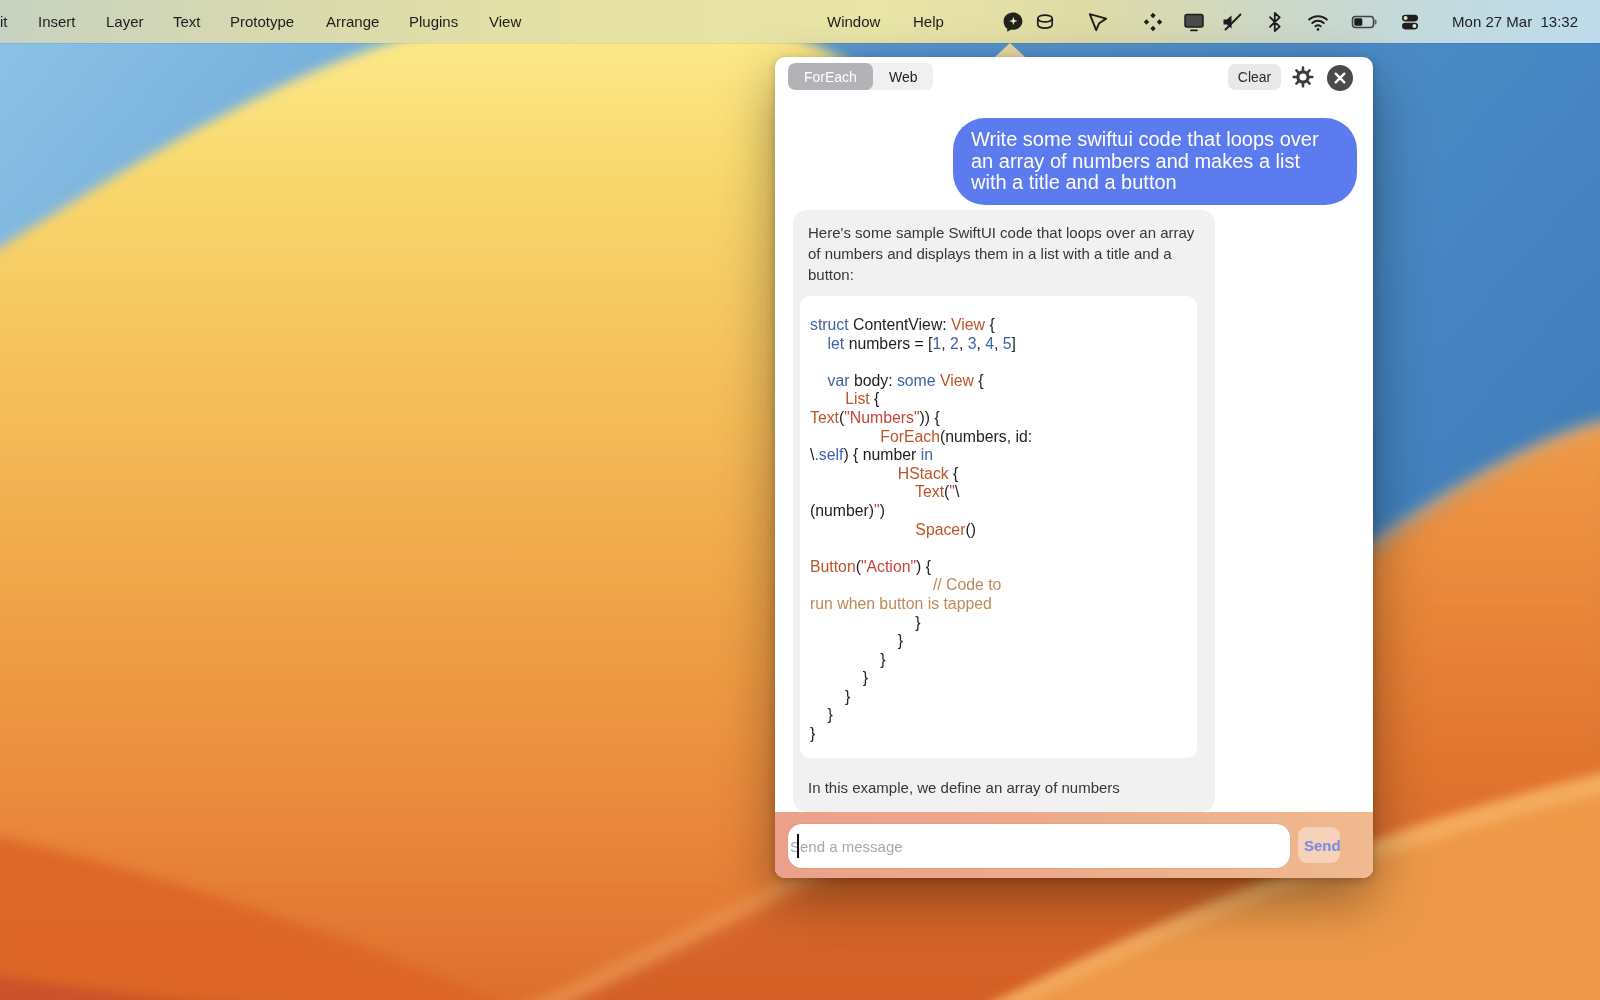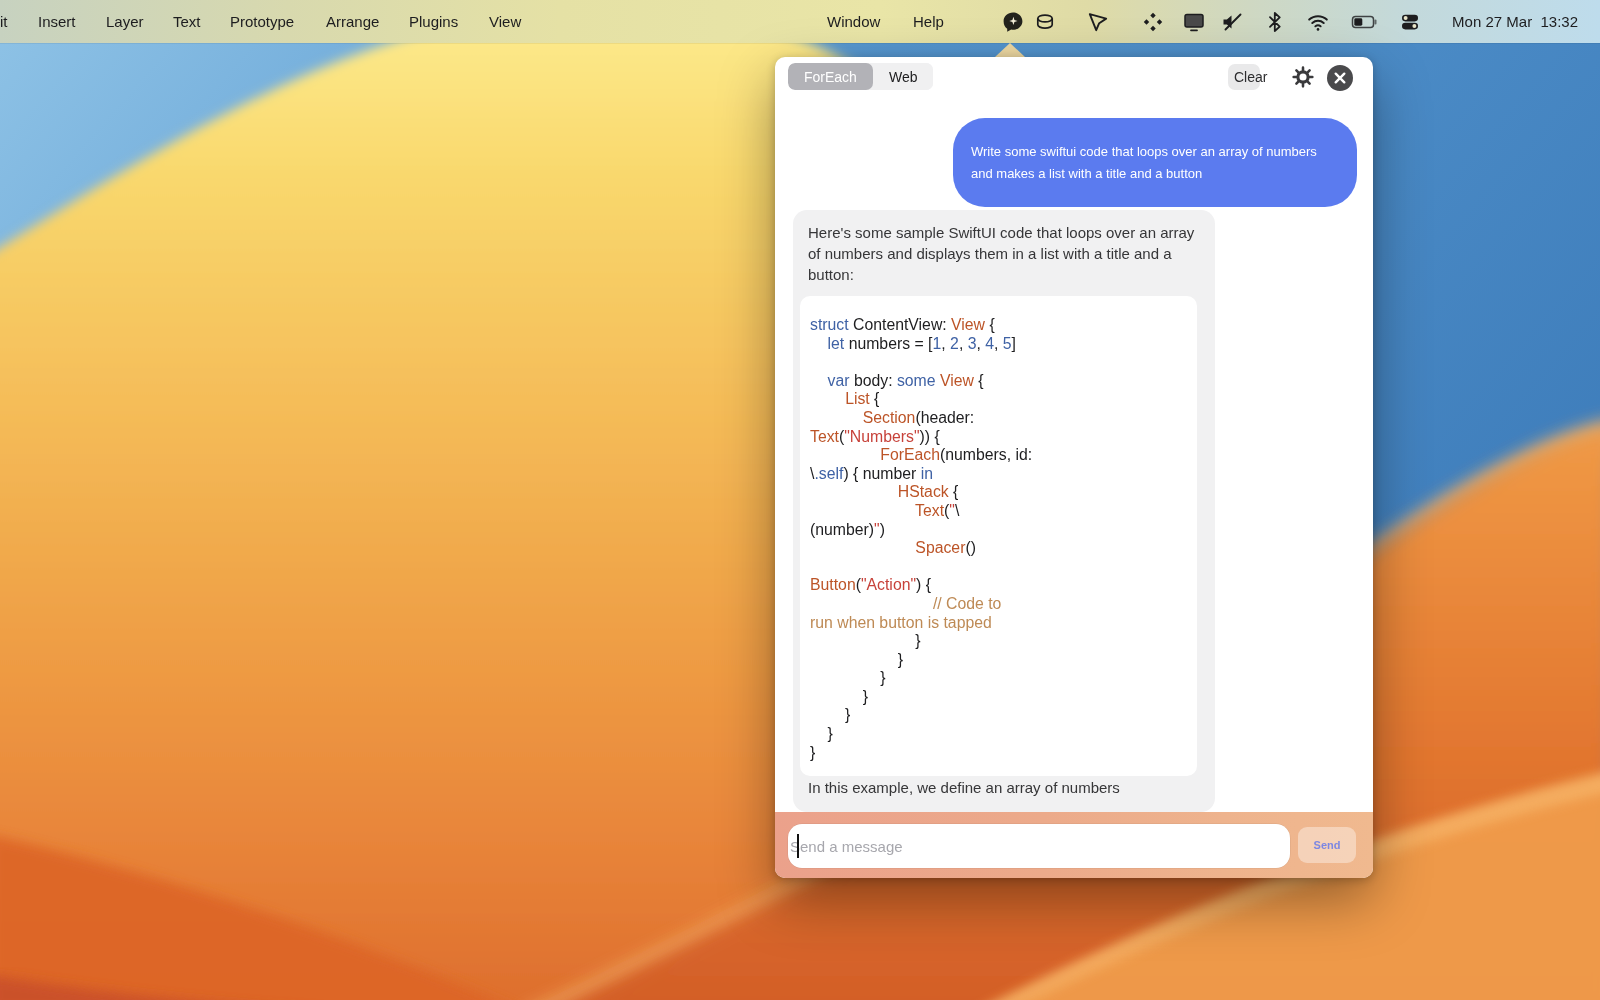--- a/index.html
+++ b/index.html
@@ -15,47 +15,47 @@
   .mb-clock{position:absolute;top:0;right:22px;height:43px;line-height:43px;font-size:15px;font-weight:500;color:#1d1d1f;white-space:pre;}
   
   .pop-arrow{position:absolute;left:995px;top:43px;width:0;height:0;z-index:4;
     border-left:15px solid transparent;border-right:15px solid transparent;border-bottom:14px solid #eed9a2;}
   .popover{position:absolute;left:775px;top:57px;width:598px;height:821px;z-index:4;background:#fff;border-radius:10px;
     box-shadow:0 22px 55px rgba(0,0,0,.38),0 2px 10px rgba(0,0,0,.22);}
   .seg{position:absolute;left:13px;top:6px;height:27px;display:flex;background:#f0f0f1;border-radius:7px;overflow:hidden;}
   .seg-btn{height:27px;border:none;padding:0 16px;font-size:14px;font-family:"Liberation Sans",sans-serif;cursor:default;}
   .seg-btn.sel{background:#b2b2b7;color:#ffffff;border-radius:7px;}
   .seg-btn.unsel{background:#f0f0f1;color:#1d1d1f;}
-  .clear-btn{position:absolute;left:453px;top:7px;width:32px;height:26px;background:#e9e9ea;border:none;border-radius:7px;
+  .clear-btn{position:absolute;left:453px;top:7px;width:53px;height:26px;background:#e9e9ea;border:none;border-radius:7px;
     font-size:14px;color:#2c2c2e;font-family:"Liberation Sans",sans-serif;}
   .gear-btn{position:absolute;left:517px;top:9px;width:22px;height:22px;}
   .close-btn{position:absolute;left:552px;top:8px;width:26px;height:26px;}
   .gear-btn svg,.close-btn svg{display:block;width:100%;height:100%;}
   
   .chat{position:absolute;left:0;top:40px;right:0;bottom:66px;overflow:hidden;}
-  .bubble-user{position:absolute;left:178px;top:21px;width:404px;box-sizing:border-box;padding:23px 18px;
-    background:var(--c-user_bubble);border-radius:32px;color:#fff;font-size:13px;line-height:21.5px;}
+  .bubble-user{position:absolute;left:178px;top:21px;width:404px;box-sizing:border-box;padding:11px 18px;
+    background:var(--c-user_bubble);border-radius:32px;color:#fff;font-size:20px;line-height:21.5px;}
   .bubble-assistant{position:absolute;left:18px;top:113px;width:422px;box-sizing:border-box;padding:12px 15px 14px;
     background:#f1f1f2;border-radius:14px;color:#363638;font-size:15px;line-height:21px;}
   .codeblock{margin:11px 3px 0 -8px;background:#ffffff;border-radius:10px;padding:20px 10px 14px;
     font-family:Liberation Sans, sans-serif;font-size:15.8px;line-height:18.6px;color:var(--c-plain);}
   .cl{white-space:pre;min-height:18.6px;}
   .c-kw{color:var(--c-keyword);} .c-ty{color:var(--c-type);} .c-str{color:var(--c-string);}
   .c-num{color:var(--c-keyword);} .c-cm{color:var(--c-comment);} .c-pl{color:var(--c-plain);}
-  .outro{margin-top:1px;}
+  .outro{margin-top:19px;}
   
   .composer{position:absolute;left:0;bottom:0;width:598px;height:66px;border-radius:0 0 10px 10px;z-index:5;
     background:linear-gradient(90deg,#eba18b 0%,#ecaa8a 45%,#eeb38d 75%,#f0b98f 100%);}
   .msg-input{position:absolute;left:13px;top:12px;width:502px;height:44px;box-sizing:border-box;border:none;border-radius:14px;
     background:#fff;box-shadow:0 0 0 0.5px rgba(0,0,0,.08);padding:0 12px 0 2px;font-size:15px;color:#1d1d1f;
     font-family:"Liberation Sans",sans-serif;outline:none;}
   .msg-input::placeholder{color:#a7a7ad;}
   .caret{position:absolute;left:22px;top:22px;width:1.5px;height:24px;background:#111;z-index:6;}
-  .send-btn{position:absolute;left:523px;top:15px;width:58px;height:36px;border:none;border-radius:9px;
-    background:rgba(255,255,255,.38);color:var(--c-send_text);font-weight:700;font-size:11px;font-family:"Liberation Sans",sans-serif;}
+  .send-btn{position:absolute;left:523px;top:15px;width:42px;height:36px;border:none;border-radius:9px;
+    background:rgba(255,255,255,.38);color:var(--c-send_text);font-weight:700;font-size:15px;font-family:"Liberation Sans",sans-serif;}
 </style>
 </head>
 <body>
 
 <div class="wallpaper">
   <svg width="1600" height="1000" viewBox="0 0 1600 1000" preserveAspectRatio="none">
     <defs>
       <linearGradient id="sky" x1="0" y1="0" x2="1" y2="0.55">
         <stop offset="0" stop-color="#8fc3e6"></stop>
           <stop offset="0.45" stop-color="#5596cf"></stop>
@@ -204,21 +204,20 @@
   <div class="chat">
     <div class="bubble-user">Write some swiftui code that loops over an array of numbers and makes a list with a title and a button</div>
     <div class="bubble-assistant">
       <div>Here's some sample SwiftUI code that loops over an array of numbers and displays them in a list with a title and a button:</div>
       <div class="codeblock" id="code">
           <div class="cl"><span class="c-kw">struct</span><span class="c-pl"> ContentView: </span><span class="c-ty">View</span><span class="c-pl"> {</span></div>
           <div class="cl"><span class="c-pl">    </span><span class="c-kw">let</span><span class="c-pl"> numbers = [</span><span class="c-num">1</span><span class="c-pl">, </span><span class="c-num">2</span><span class="c-pl">, </span><span class="c-num">3</span><span class="c-pl">, </span><span class="c-num">4</span><span class="c-pl">, </span><span class="c-num">5</span><span class="c-pl">]</span></div>
           <div class="cl"></div>
           <div class="cl"><span class="c-pl">    </span><span class="c-kw">var</span><span class="c-pl"> body: </span><span class="c-kw">some</span><span class="c-pl"> </span><span class="c-ty">View</span><span class="c-pl"> {</span></div>
           <div class="cl"><span class="c-pl">        </span><span class="c-ty">List</span><span class="c-pl"> {</span></div>
-          <div class="cl"><span class="c-pl">            </span><span class="c-ty">Section</span><span class="c-pl">(header:</span></div>
           <div class="cl"><span class="c-ty">Text</span><span class="c-pl">(</span><span class="c-str">"Numbers"</span><span class="c-pl">)) {</span></div>
           <div class="cl"><span class="c-pl">                </span><span class="c-ty">ForEach</span><span class="c-pl">(numbers, id:</span></div>
           <div class="cl"><span class="c-pl">\</span><span class="c-kw">.self</span><span class="c-pl">) { number </span><span class="c-kw">in</span></div>
           <div class="cl"><span class="c-pl">                    </span><span class="c-ty">HStack</span><span class="c-pl"> {</span></div>
           <div class="cl"><span class="c-pl">                        </span><span class="c-ty">Text</span><span class="c-pl">(</span><span class="c-str">"</span><span class="c-pl">\</span></div>
           <div class="cl"><span class="c-pl">(number)</span><span class="c-str">"</span><span class="c-pl">)</span></div>
           <div class="cl"><span class="c-pl">                        </span><span class="c-ty">Spacer</span><span class="c-pl">()</span></div>
           <div class="cl"></div>
           <div class="cl"><span class="c-ty">Button</span><span class="c-pl">(</span><span class="c-str">"Action"</span><span class="c-pl">) {</span></div>
           <div class="cl"><span class="c-pl">                            </span><span class="c-cm">// Code to</span></div>

